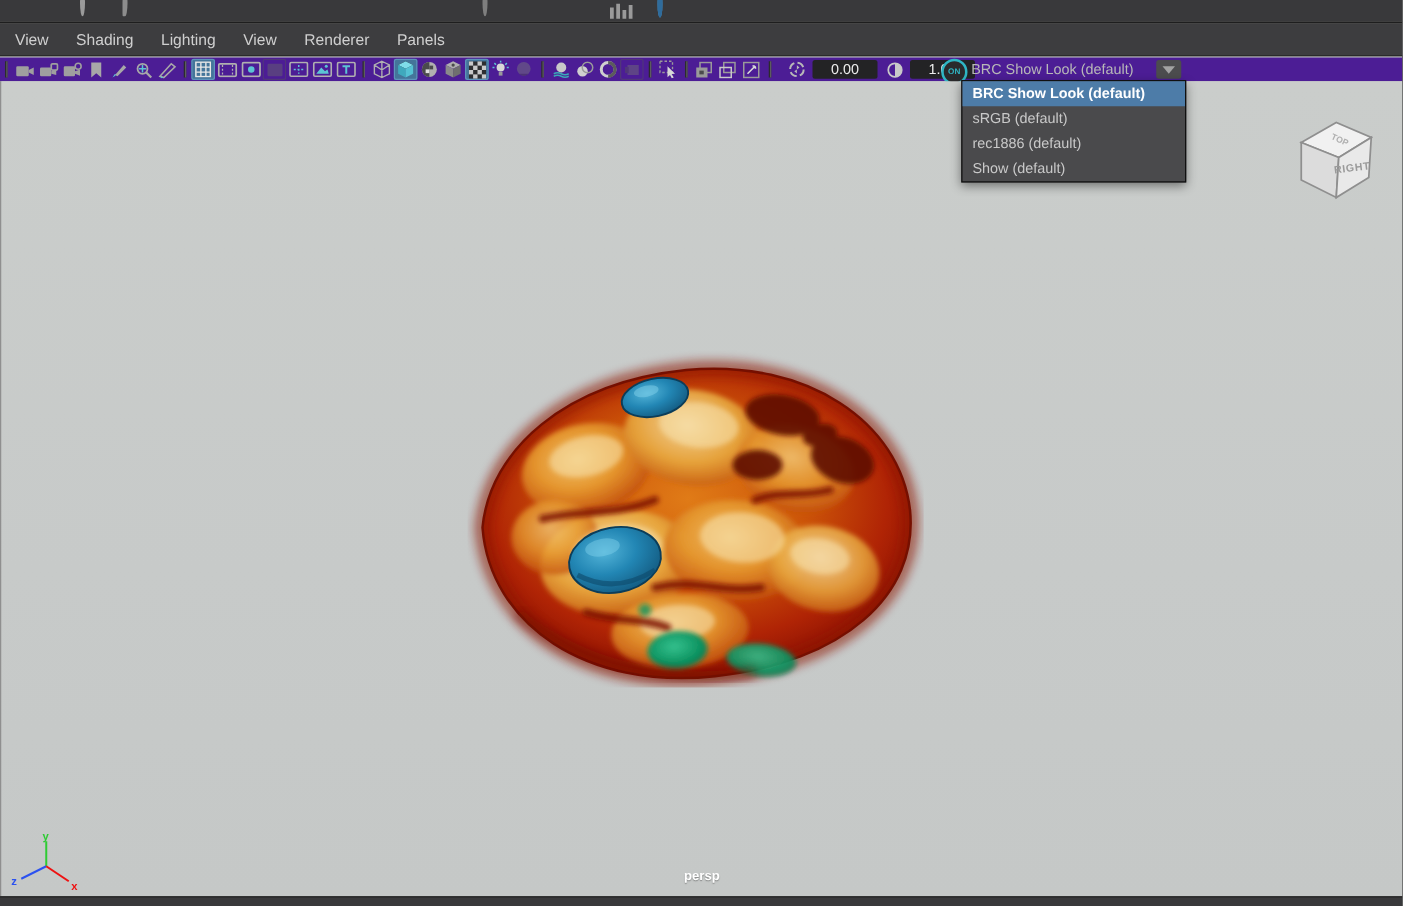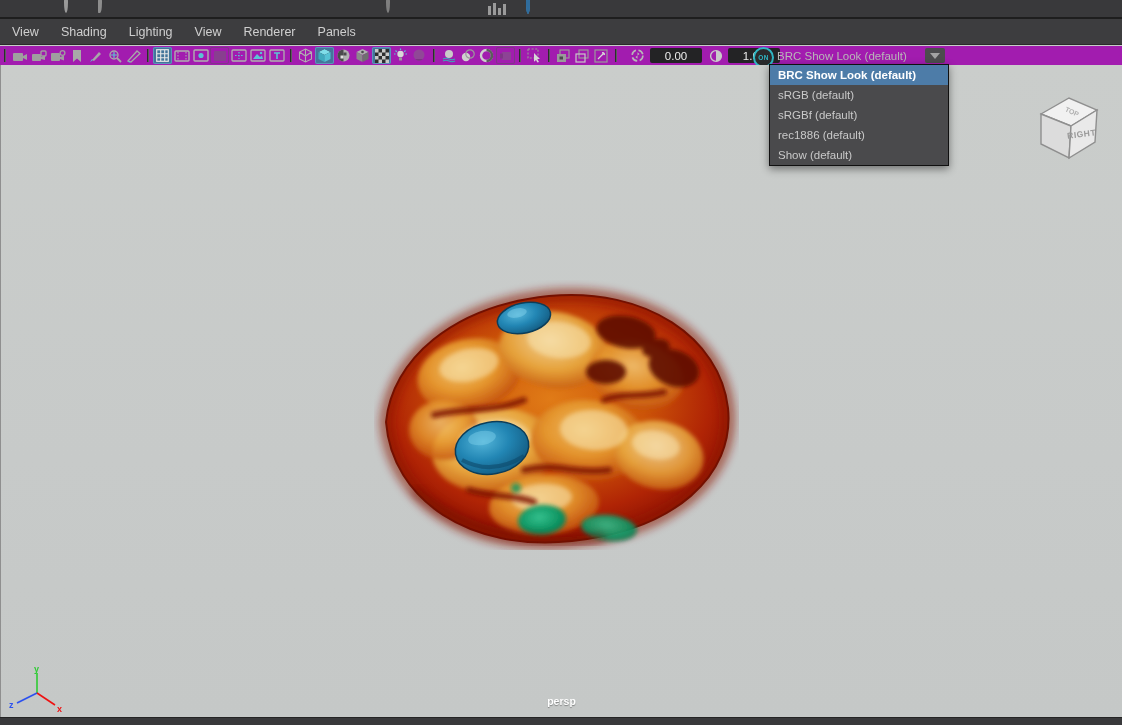--- a/index.html
+++ b/index.html
@@ -22,21 +22,21 @@
   .pencil-d{width:13px;height:13px;background:#4b8ec2;transform:rotate(45deg);border-radius:2px;box-shadow:-3px -3px 0 -1px #9a9a9a;}
   .statusline-divider{position:absolute;top:17px;left:0;width:1122px;height:2px;background:#1e1e1e;}
 
   
   .menubar{position:absolute;top:19px;left:0;width:1122px;height:26px;background:#3d3d3f;
            display:flex;align-items:center;gap:22px;padding-left:12px;box-sizing:border-box;
            border-bottom:1px solid #2a2a2a;}
   .menubar .mi{color:#cfcfcf;font-size:12.5px;cursor:default;}
 
   
-  .ptoolbar{position:absolute;top:46px;left:0;width:1122px;height:19px;background:#a21caf;
+  .ptoolbar{position:absolute;top:46px;left:0;width:1122px;height:19px;background:#4c1d95;
             display:flex;align-items:center;padding-left:0;box-sizing:border-box;}
   .ibox{width:19px;height:17px;display:flex;align-items:center;justify-content:center;flex:0 0 auto;border-radius:2px;}
   .ibox.sel{background:#44759a;box-shadow:inset 0 0 0 1px #5d93bc;}
   .ibox.dim{opacity:.45;}
   .ibox.boxed{box-shadow:inset 0 0 0 1px #565658;}
   .sep{width:1px;height:13px;background:#2c2c2c;border-right:1px solid #5c5c5e;margin:0 4px;flex:0 0 auto;}
   .ti{display:block;}
   .numfield{width:52px;height:15px;background:#232325;border-radius:2px;color:#ececec;
             font-size:11.5px;display:flex;align-items:center;justify-content:center;margin:0 3px;flex:0 0 auto;}
   .onbadge{position:absolute;left:753px;top:1px;width:17px;height:17px;border-radius:50%;
@@ -451,19 +451,18 @@
       <text x="2" y="45" font-size="9" font-weight="bold" fill="#2b51f0">z</text>
       <text x="50" y="49" font-size="9" font-weight="bold" fill="#ee1111">x</text>
     </svg>
 
     <div class="persp-label">persp</div>
   </div>
 
   <div class="popup">
     <div class="item sel">BRC Show Look (default)</div>
     <div class="item">sRGB (default)</div>
-    <div class="item">sRGBf (default)</div>
     <div class="item">rec1886 (default)</div>
     <div class="item">Show (default)</div>
   </div>
 
   <div class="bottombar"></div>
 </div>
 
 </body></html>

